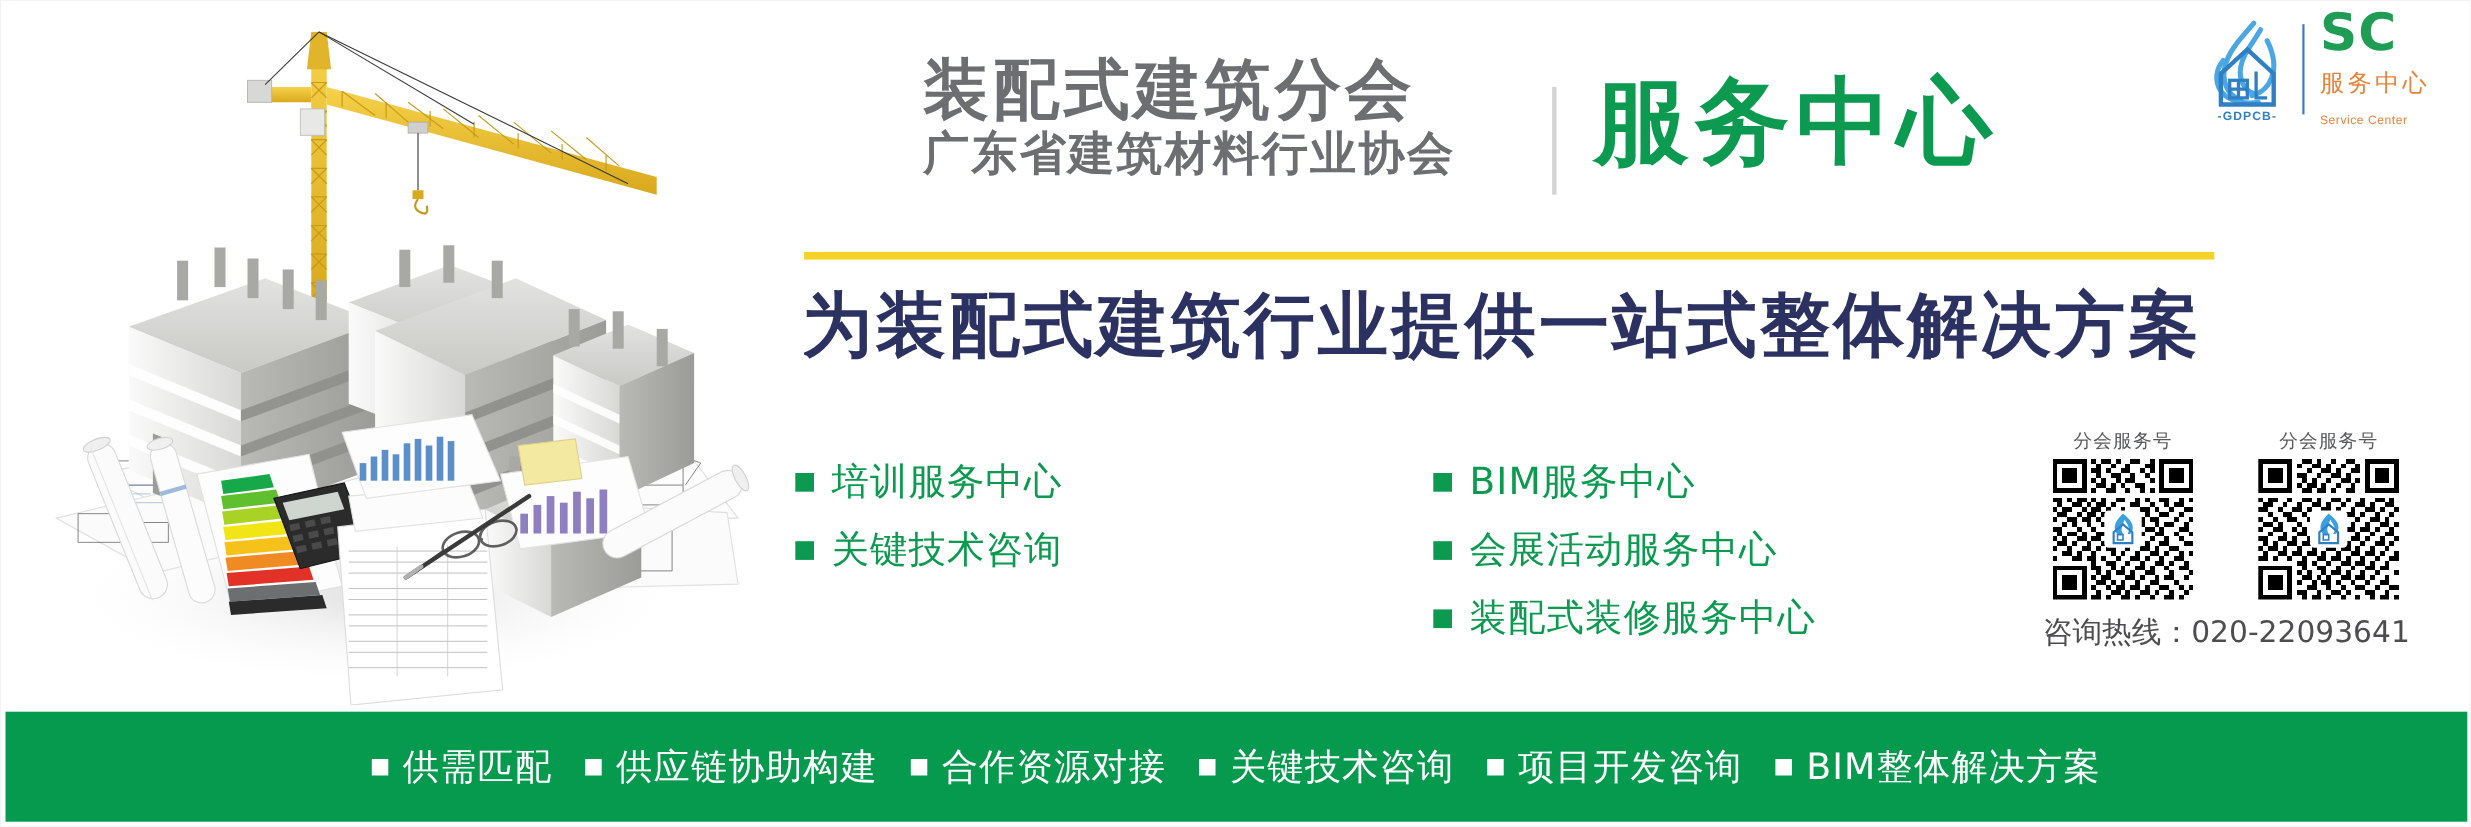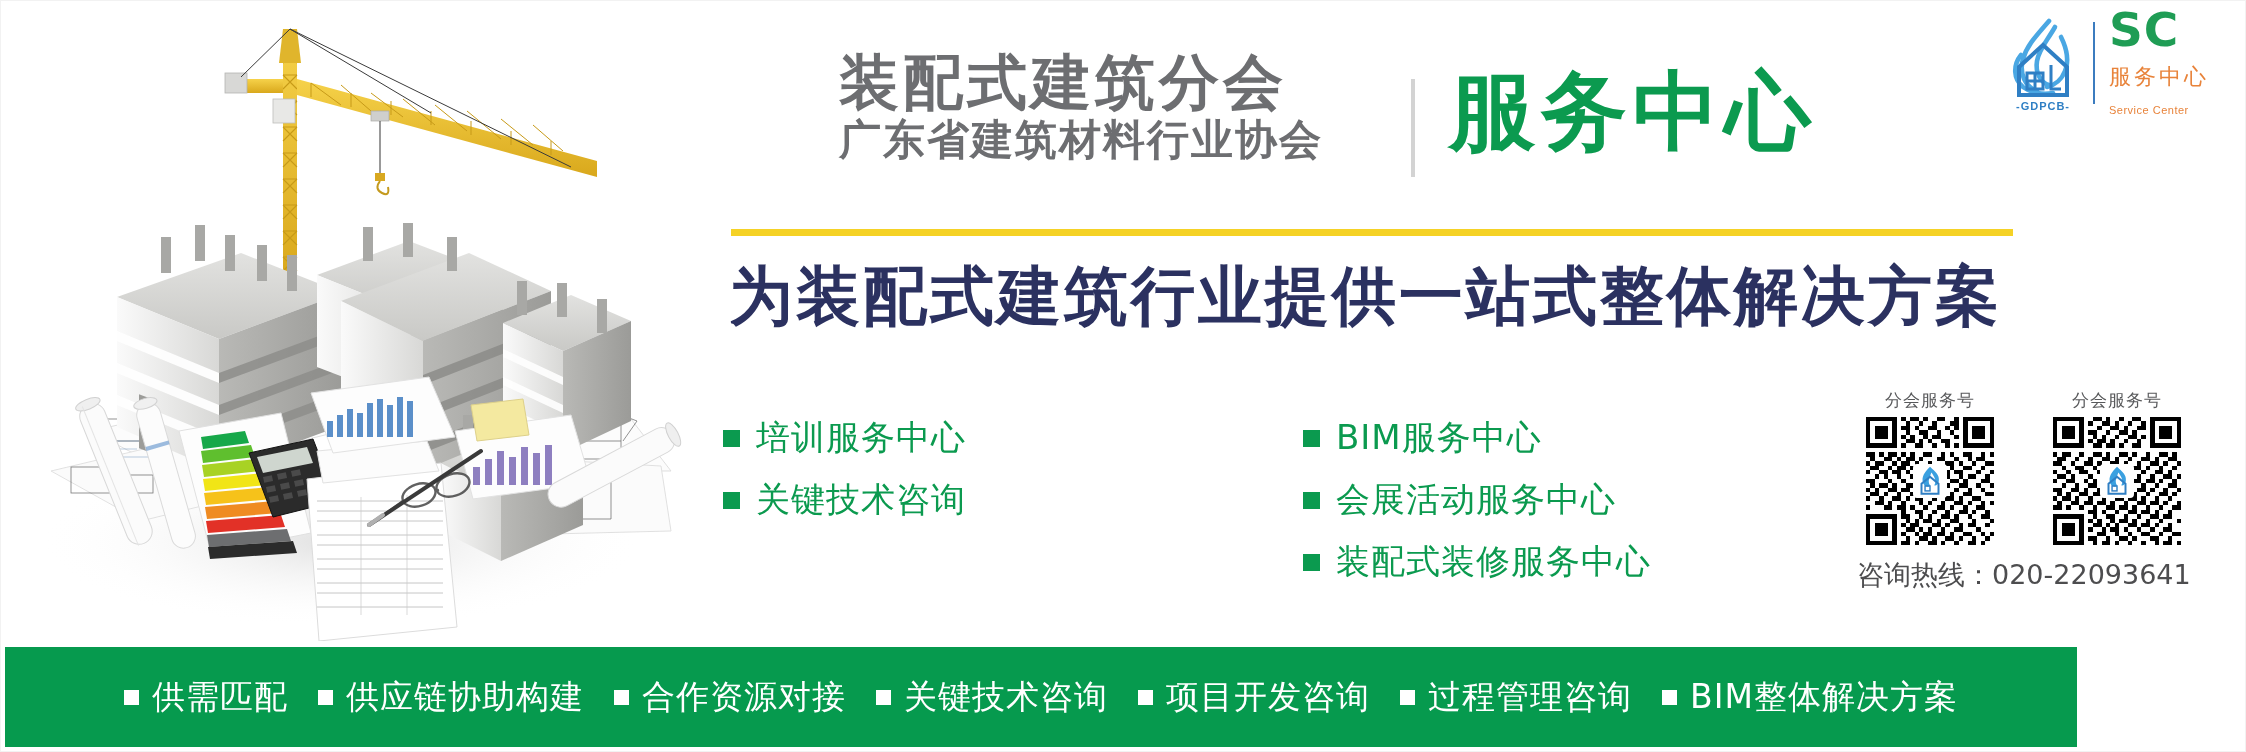--- a/index.html
+++ b/index.html
@@ -202,21 +202,21 @@
     line-height: 18px;
     color: #e8833a;
     letter-spacing: 0.5px;
     font-family: "Liberation Sans", sans-serif;
   }
 
   
   #bottom-bar {
     position: absolute;
     left: 4px; bottom: 4px;
-    width: 2072px; height: 100px;
+    width: 2238px; height: 100px;
     background: #069a4e;
     display: flex;
     align-items: center;
     justify-content: center;
   }
   #bottom-items {
     display: flex;
     align-items: center;
     gap: 30px;
   }
@@ -1074,23 +1074,19 @@
       <div class="bottom-item">
         <span class="bottom-bullet"></span>
         <span class="bottom-label">关键技术咨询</span>
       </div>
       <div class="bottom-item">
         <span class="bottom-bullet"></span>
         <span class="bottom-label">项目开发咨询</span>
       </div>
       <div class="bottom-item">
         <span class="bottom-bullet"></span>
-        <span class="bottom-label">过程管理咨询</span>
-      </div>
-      <div class="bottom-item">
-        <span class="bottom-bullet"></span>
         <span class="bottom-label">BIM整体解决方案</span>
       </div>
 
     </div>
   </div>
 
 </div>
 
 </body></html>

